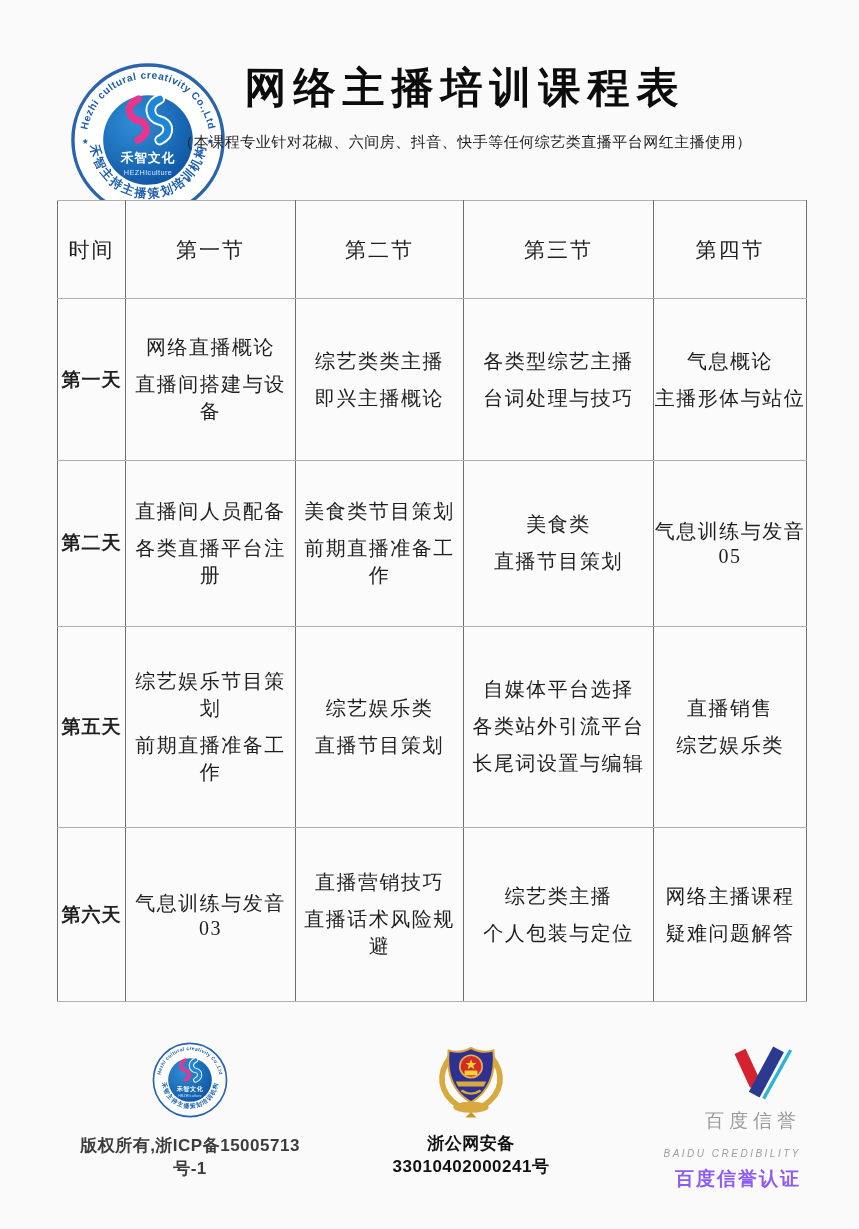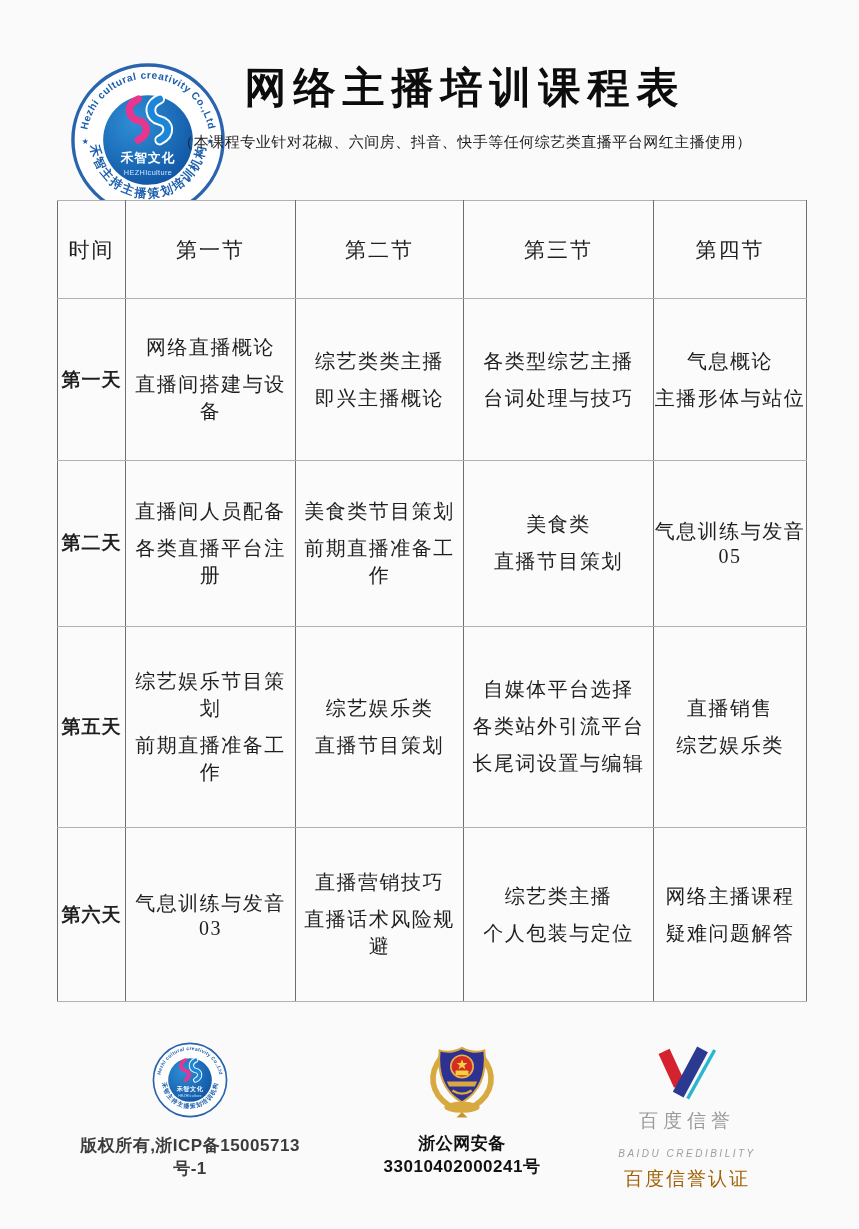--- a/index.html
+++ b/index.html
@@ -41,41 +41,41 @@
   tr.r2 { height: 114px; } tr.r3 { height: 114px; }
   tr.r4 { height: 113px; } tr.r5 { height: 134px; }
   tr.r6 { height: 120px; }
   .course-table thead th { font-size: 21px; font-weight: 400; letter-spacing: 2px; }
   .course-table th.day { font-size: 19px; font-weight: 700; letter-spacing: 1px; }
   .course-table td .line { font-size: 20px; margin: 10px 0; letter-spacing: 1.5px; }
 
   
   .f-col { position: absolute; text-align: center; }
   .f-left  { left: 75px;  top: 1042px; width: 230px; }
-  .f-mid   { left: 347px; top: 1040px; width: 230px; text-align: center; }
-  .f-right { left: 587px; top: 1046px; width: 200px; }
+  .f-mid   { left: 356px; top: 1040px; width: 230px; text-align: center; }
+  .f-right { left: 601px; top: 1046px; width: 200px; text-align: right; }
   .copyright {
     margin-top: 12px; font-family: "Liberation Sans", sans-serif;
     font-size: 17px; font-weight: 600; color: #3c3c3c; letter-spacing: 0.5px;
   }
   .police-text {
     margin-top: 8px; font-family: "Liberation Sans", sans-serif;
     font-size: 17px; font-weight: 700; color: #111; letter-spacing: 0.5px;
   }
   .baidu-cn {
     margin-top: 4px; font-family: "Liberation Sans", sans-serif;
     font-size: 19px; color: #9a9a9a; letter-spacing: 5px;
   }
   .baidu-en {
     margin-top: 14px; font-family: "Liberation Sans", sans-serif;
     font-size: 10px; color: #9e9e9e; letter-spacing: 2.5px; font-style: italic;
   }
   .baidu-cert {
     margin-top: 7px; font-family: "Liberation Sans", sans-serif;
-    font-size: 19px; font-weight: 400; color: #a16207; letter-spacing: 2px;
+    font-size: 19px; font-weight: 700; color: #8b5cf6; letter-spacing: 2px;
   }
 
   
   .arc-en  { font-family: "Liberation Sans", sans-serif; font-size: 10.5px; font-weight: 600; fill: #1b5fae; letter-spacing: 0.6px; }
   .arc-cn  { font-family: "Liberation Serif", serif; font-size: 12.5px; font-weight: 700; fill: #1b5fae; letter-spacing: 2px; }
   .arc-star{ font-size: 8px; fill: #1b5fae; }
   .disc-cn { font-family: "Liberation Serif", serif; font-size: 13px; font-weight: 700; fill: #ffffff; letter-spacing: 1px; }
   .disc-en { font-family: "Liberation Sans", sans-serif; font-size: 7.5px; fill: #cfe6ff; letter-spacing: 0.4px; }
 </style>
 </head>

